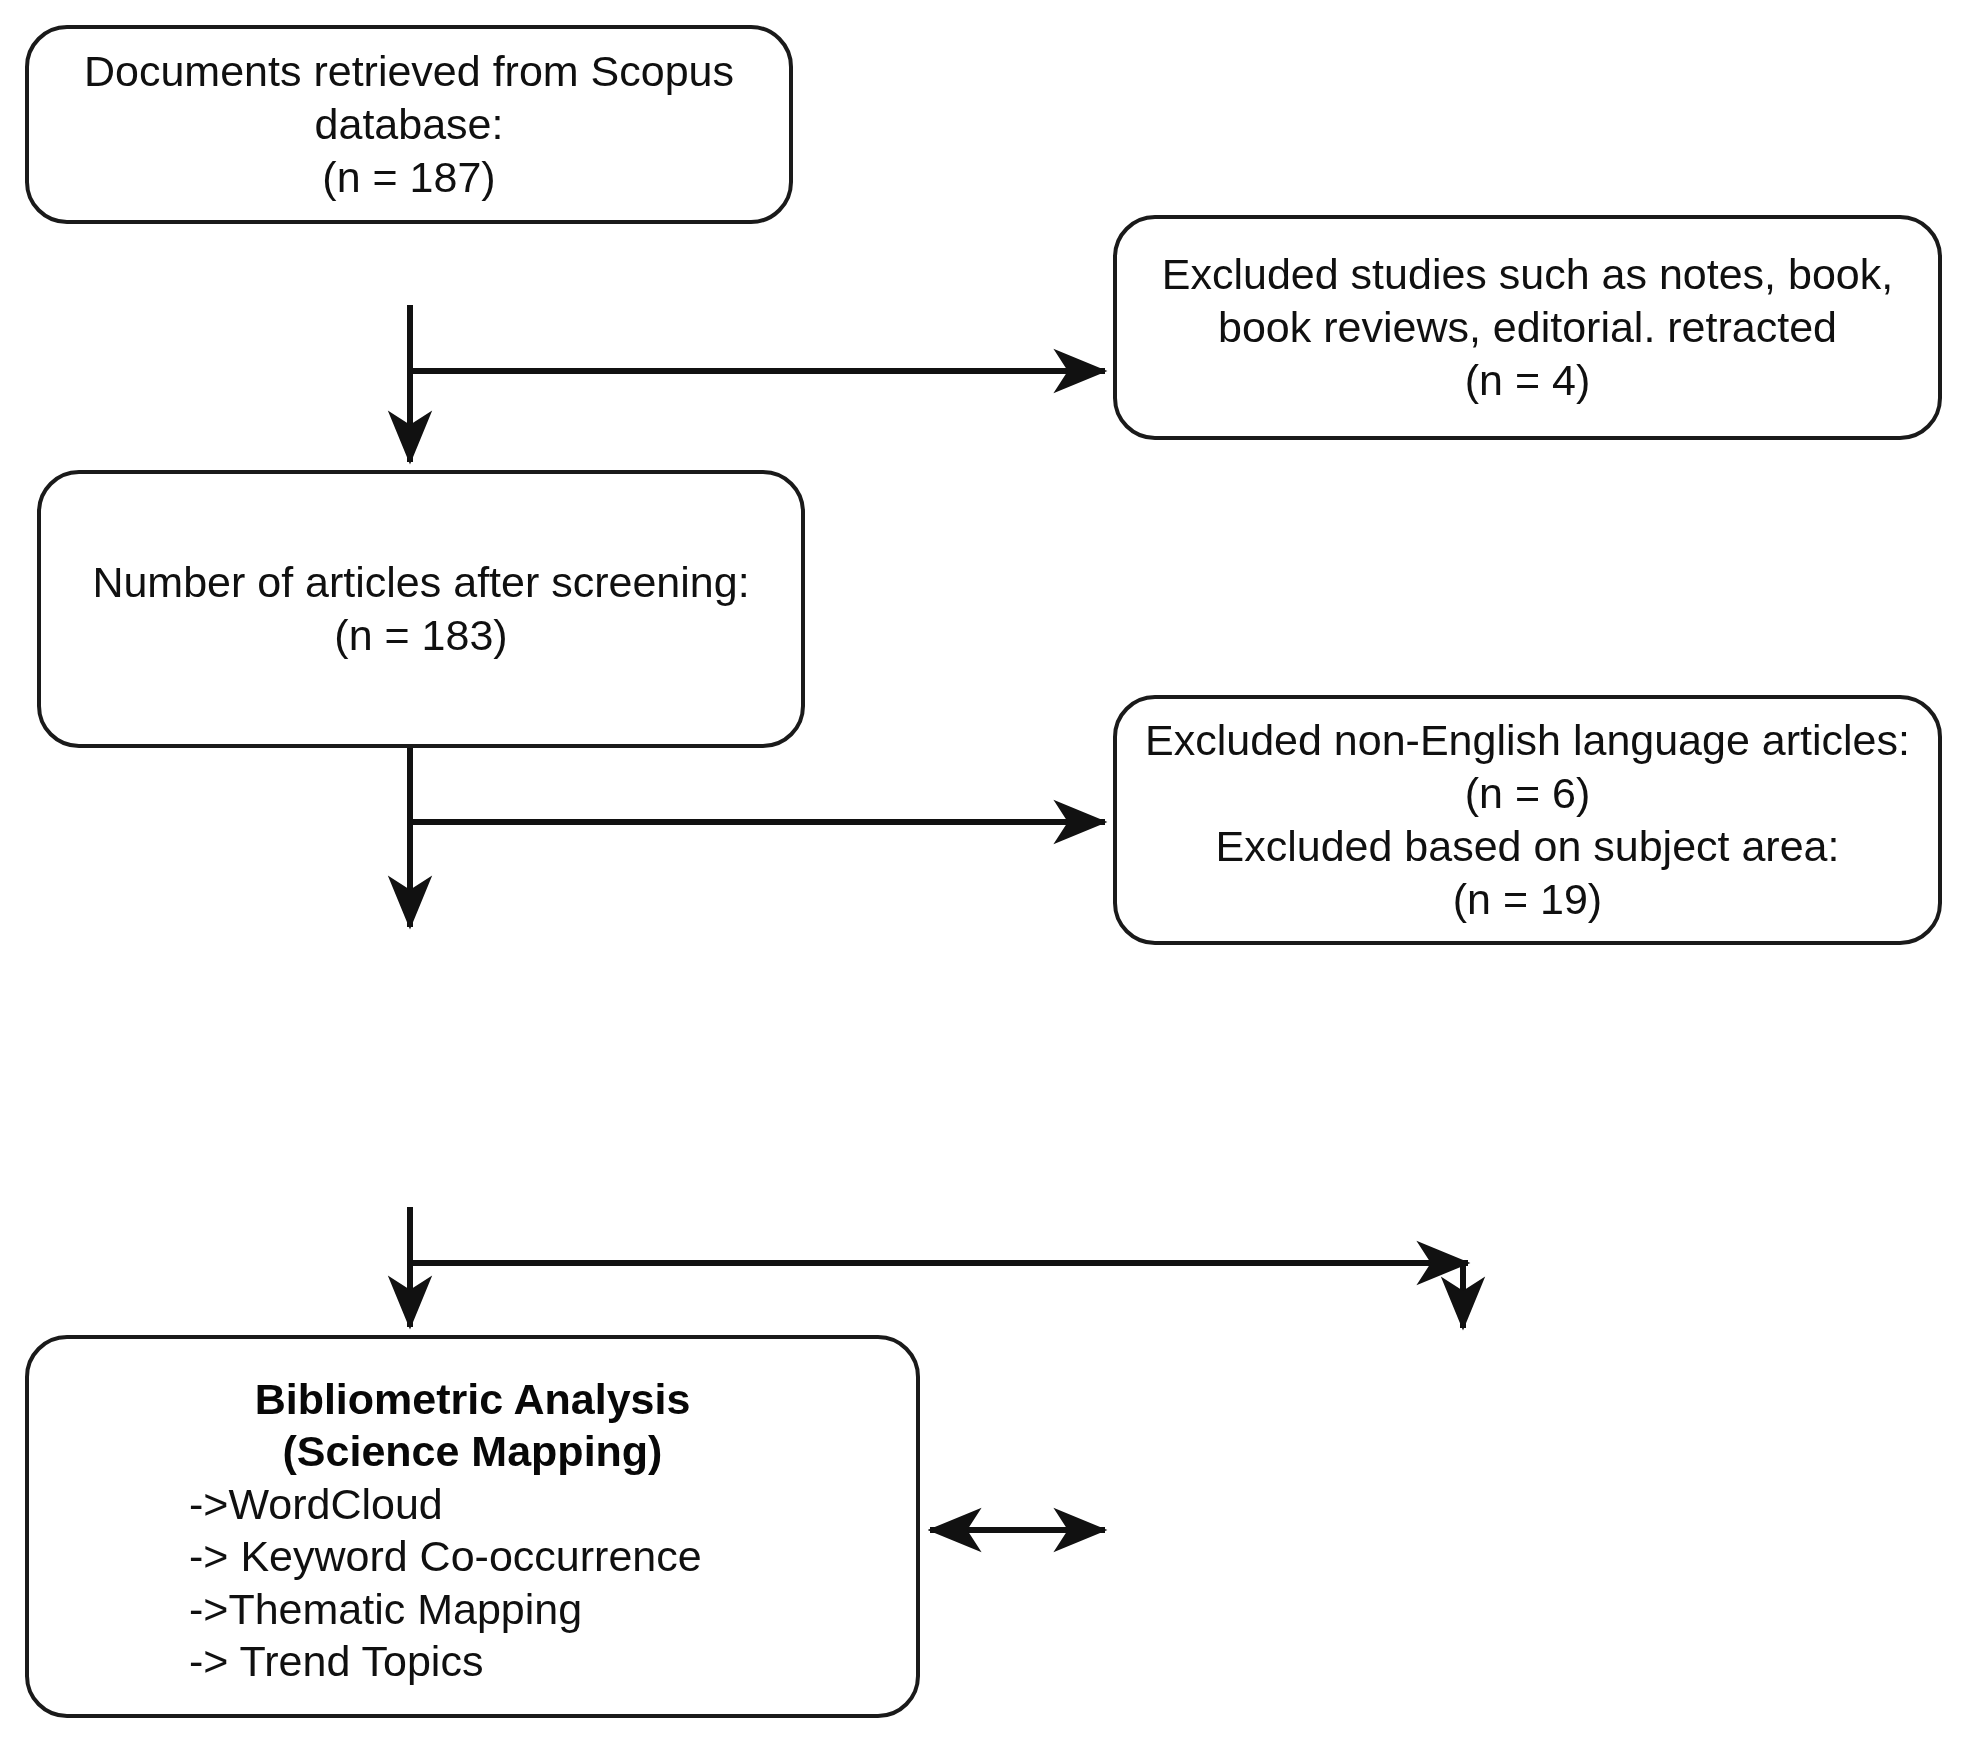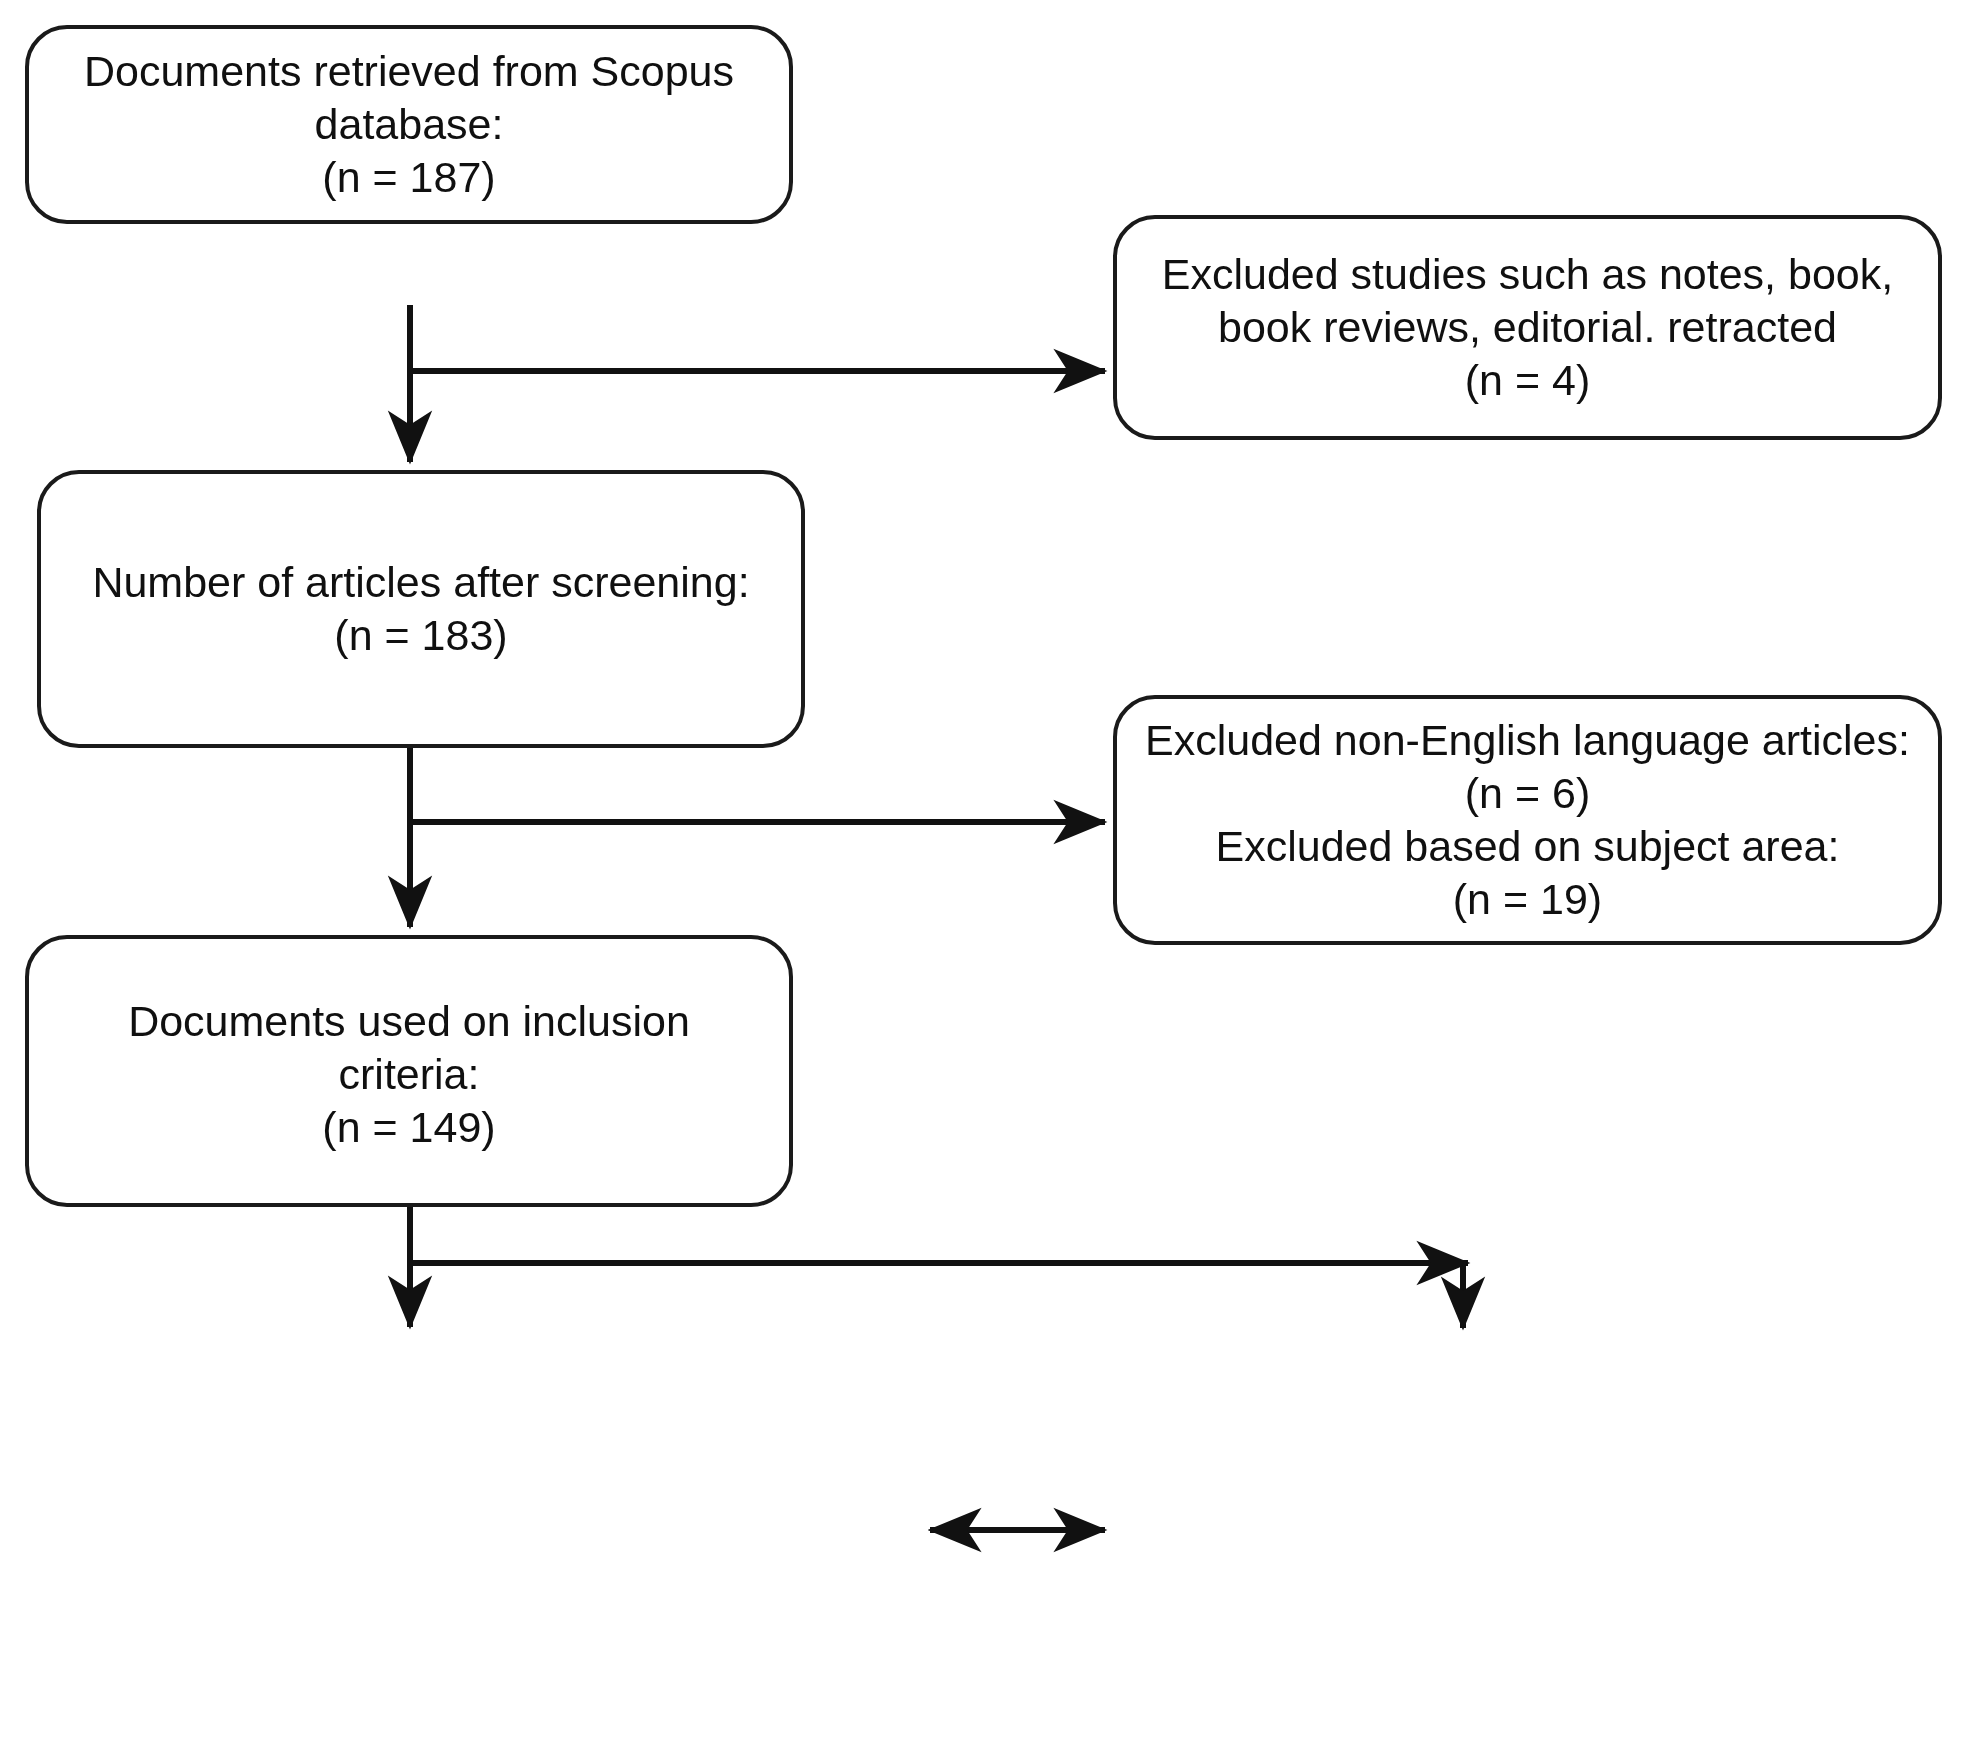--- a/index.html
+++ b/index.html
@@ -115,33 +115,39 @@
     <div class="node-text">Documents retrieved from Scopus
 database:
 (n = 187)</div>
   </div>
 
   <div class="node-box" style="left:25px; top:470px; width:768px; height:278px;margin-left:12px;">
     <div class="node-text">Number of articles after screening:
 (n = 183)</div>
   </div>
 
-  <div class="node-box stack-box" style="left:25px; top:935px; width:768px; height:272px; padding-top:56px;">
-    <div class="node-text">Documents used on inclusion criteria:
-(n = 149)</div>
-  </div>
 
   <div class="node-box" style="left:1113px; top:215px; width:829px; height:225px;">
     <div class="node-text">Excluded studies such as notes, book,
 book reviews, editorial. retracted
 (n = 4)</div>
   </div>
 
   <div class="node-box" style="left:1113px; top:695px; width:829px; height:250px;">
     <div class="node-text">Excluded non-English language articles:
 (n = 6)
 Excluded based on subject area:
 (n = 19)</div>
   </div>
 
+  <div class="node-box stack-box" style="left:25px; top:1335px; width:895px; height:383px; padding-top:34px;">
+    <div class="title-line">Bibliometric Analysis</div>
+    <div class="title-line">(Science Mapping)</div>
+    <ul class="bullet-list pad-left-bib">
+      <li>-&gt;WordCloud</li>
+      <li>-&gt; Keyword Co-occurrence</li>
+      <li>-&gt;Thematic Mapping</li>
+      <li>-&gt; Trend Topics</li>
+    </ul>
+  </div>
 
 
 </div>
 
 </body></html>

